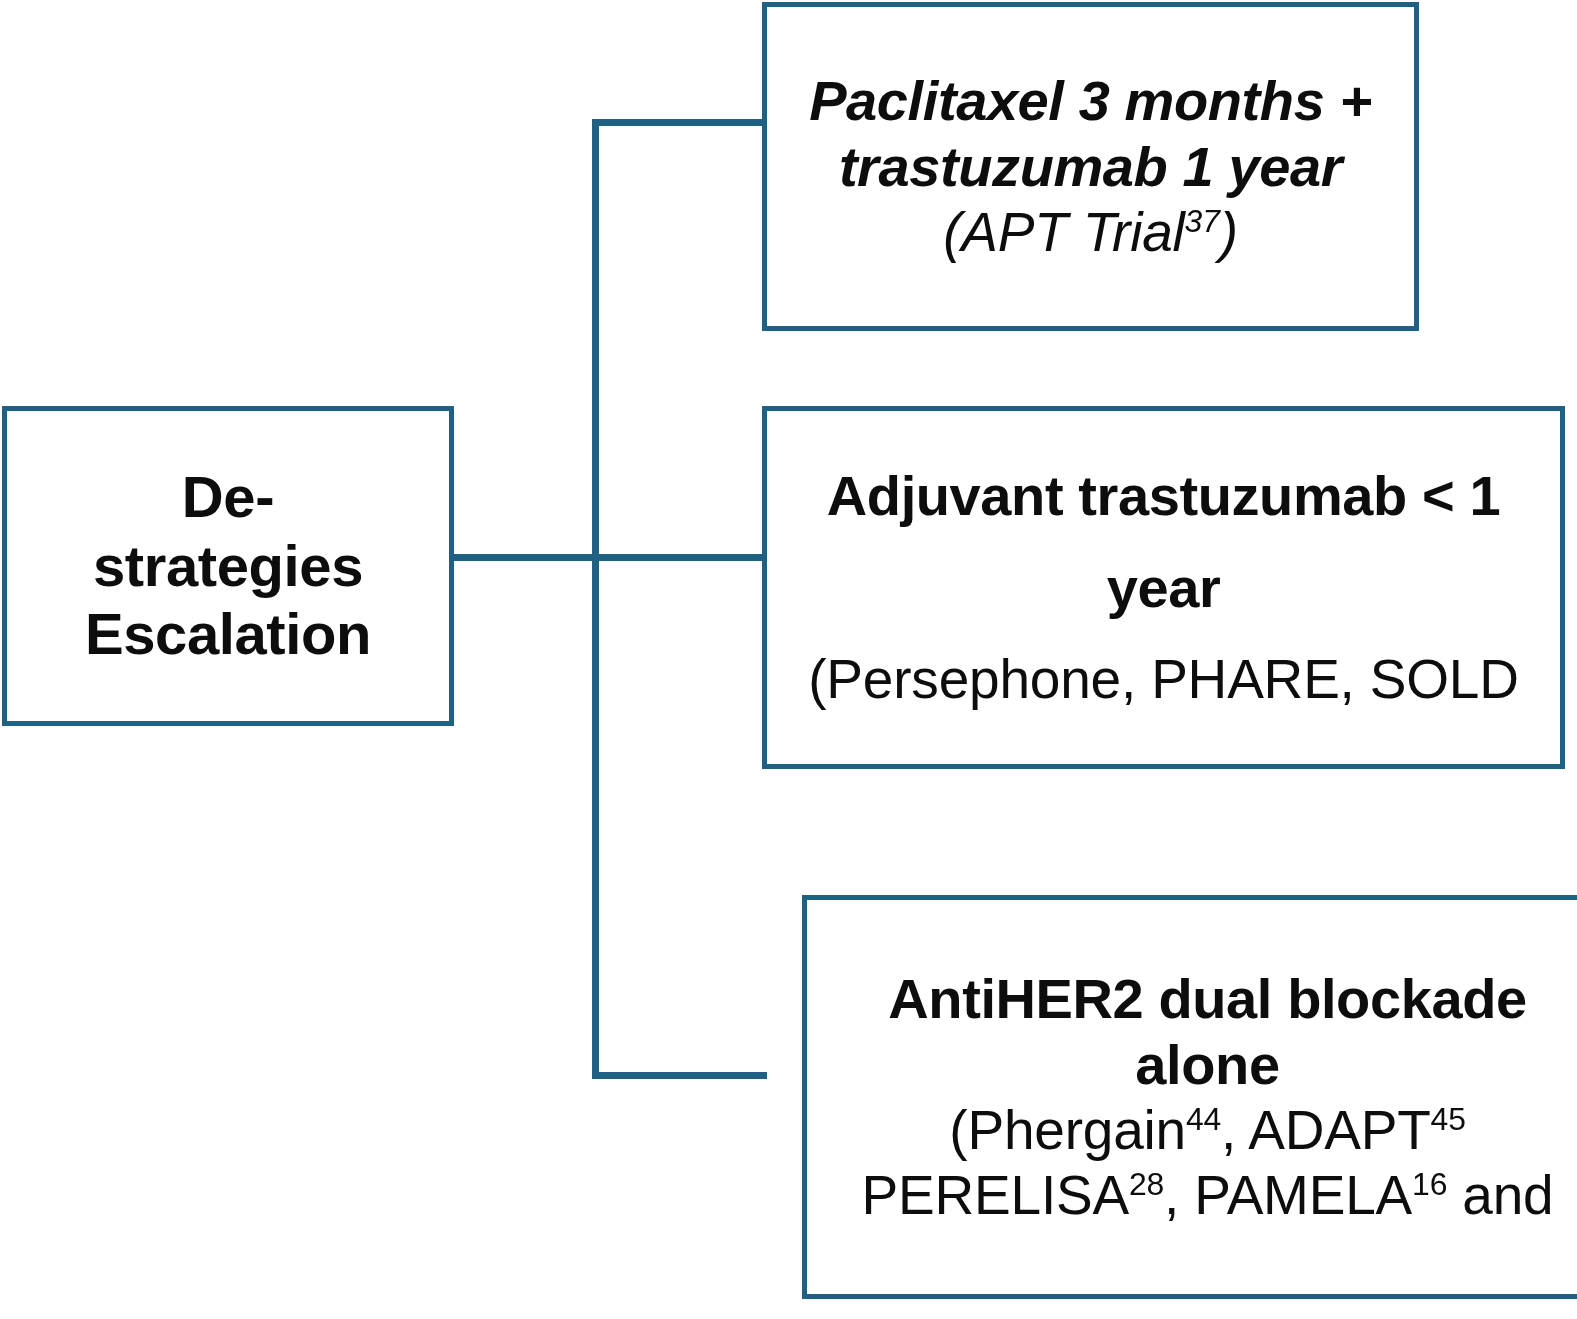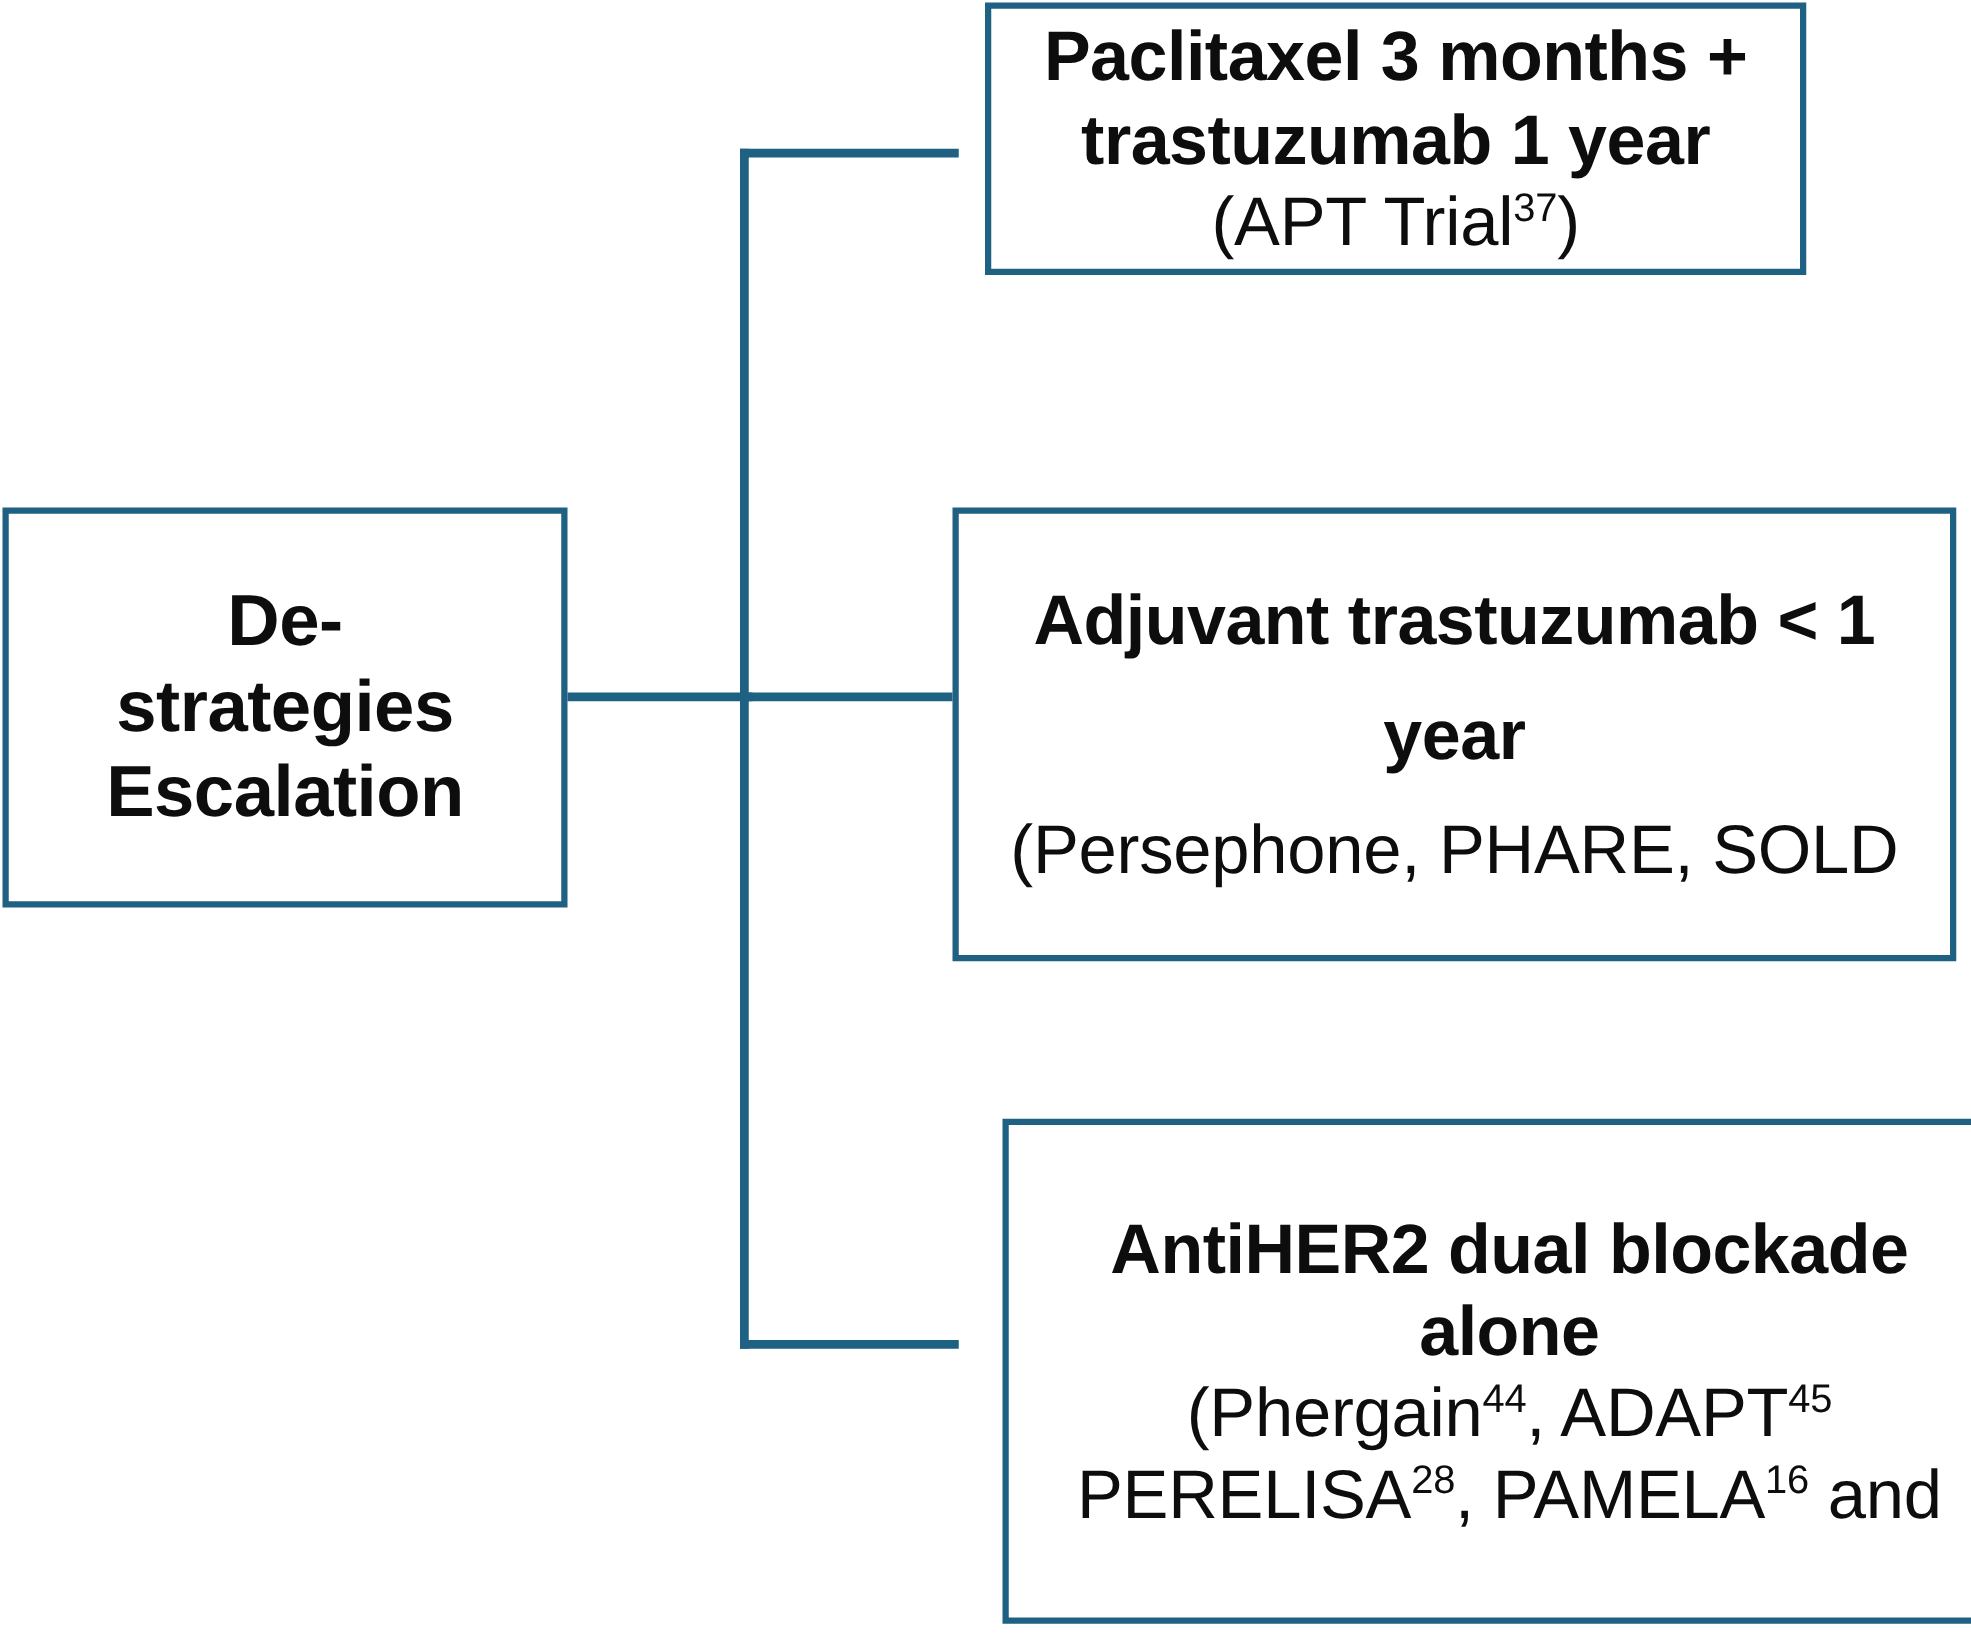--- a/index.html
+++ b/index.html
@@ -62,24 +62,25 @@
   #node-root {
     left: 2px;
     top: 406px;
     width: 452px;
     height: 320px;
   }
   #node-root .bold { font-size: 58px; }
 
   
   #node-child-1 {
-    left: 788px;
+    left: 762px;
     top: 2px;
     width: 657px;
-    height: 218px;
+    height: 329px;
+    font-style: italic;
   }
 
   
   #node-child-2 {
     left: 762px;
     top: 406px;
     width: 803px;
     height: 363px;
     gap: 26px;
   }

